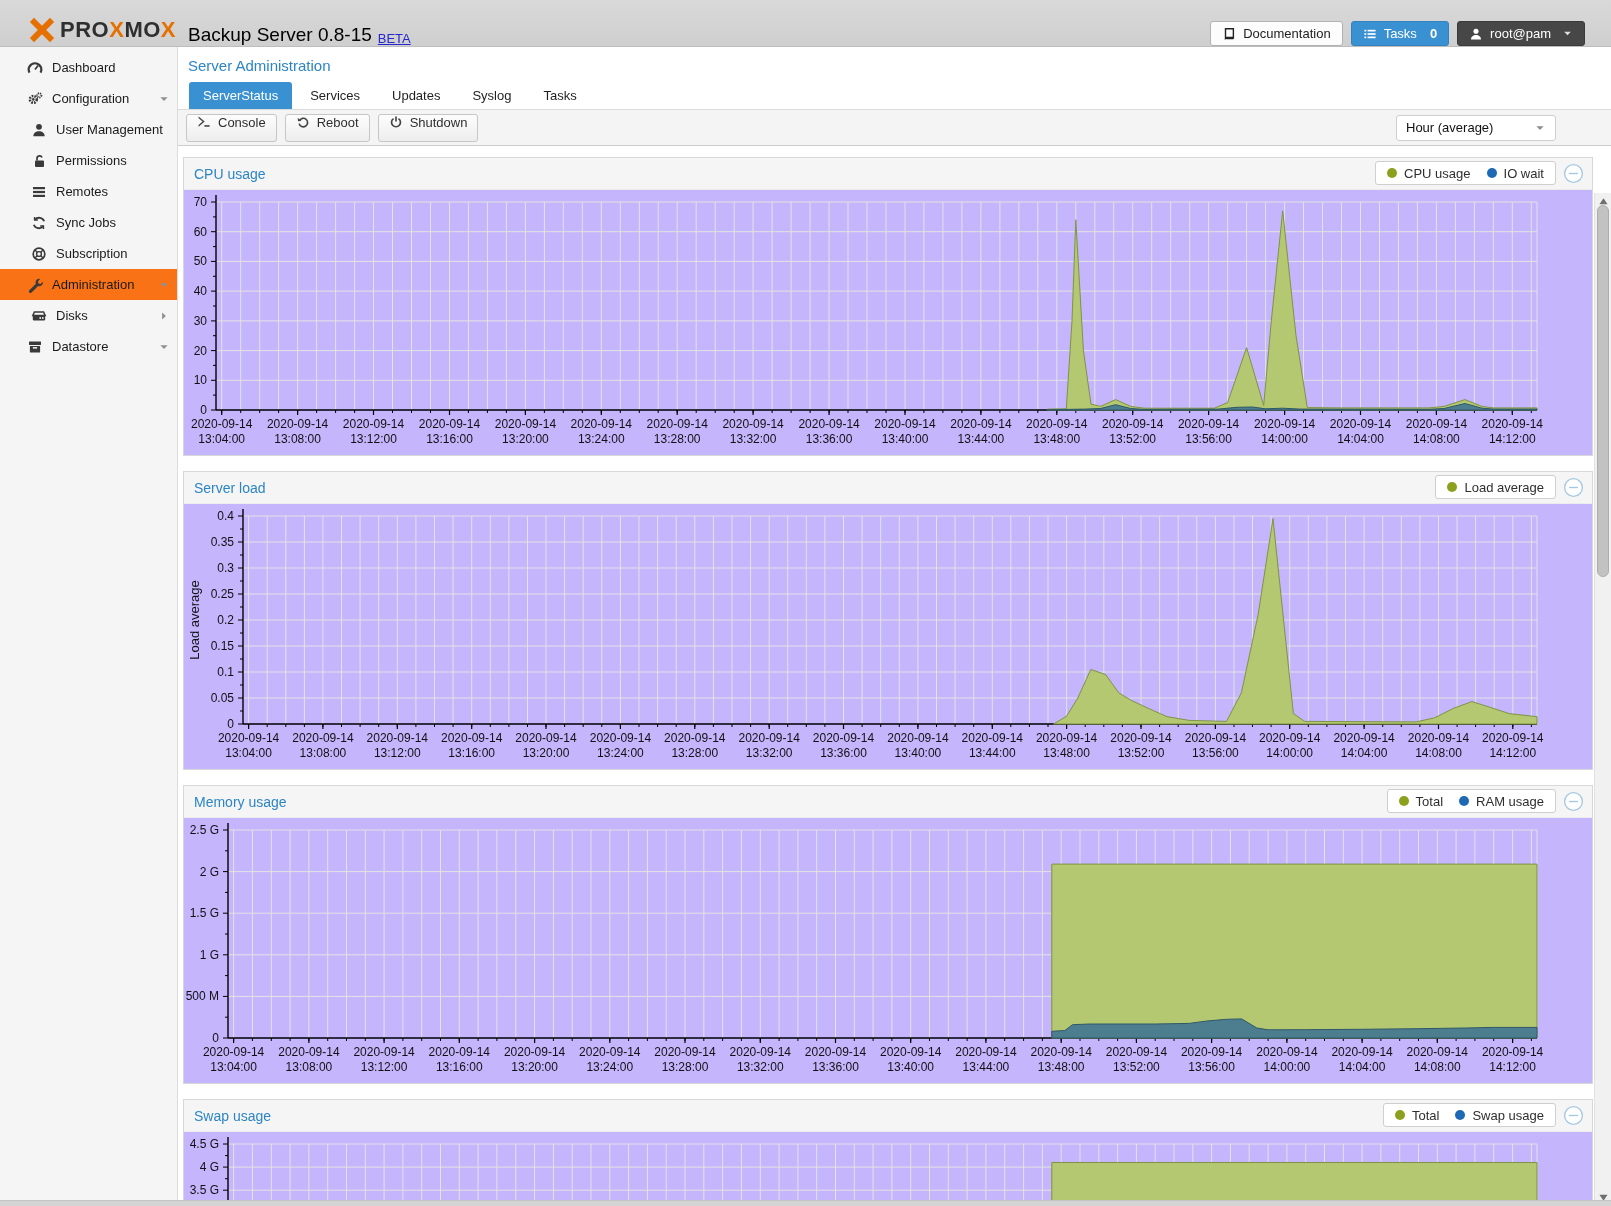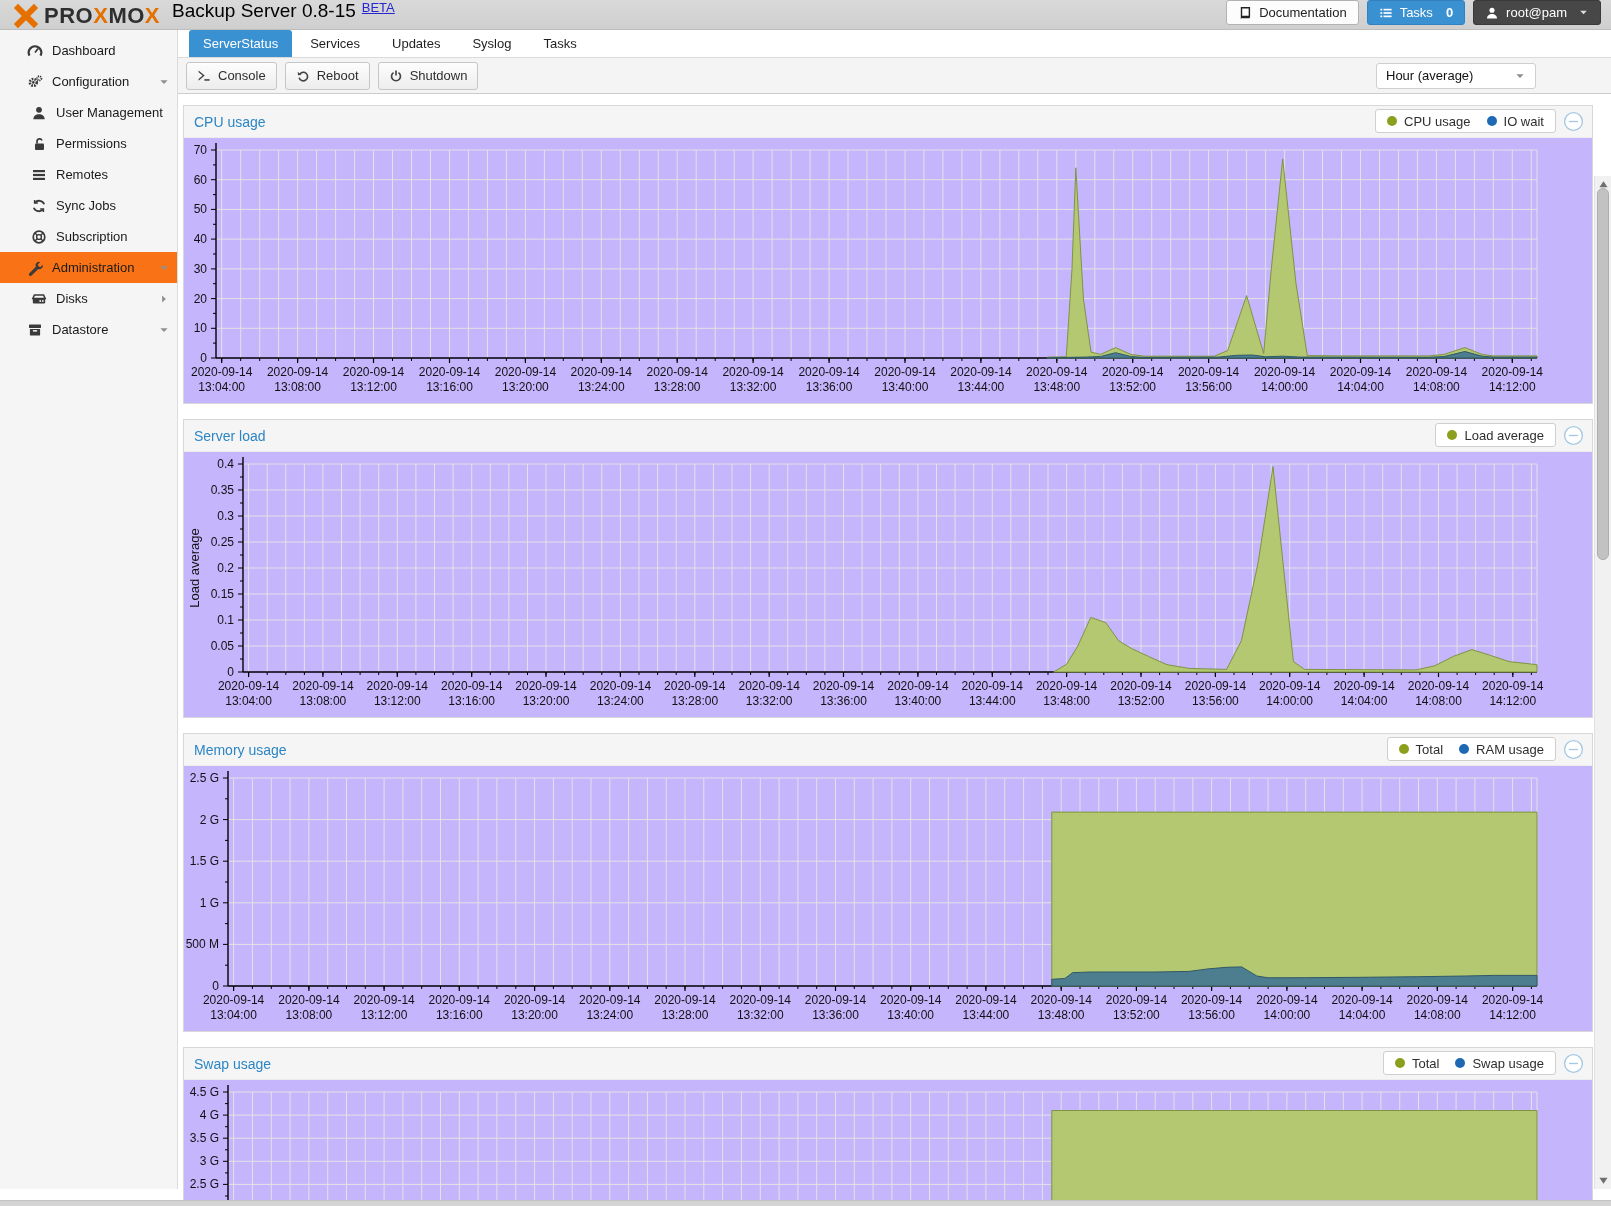--- a/index.html
+++ b/index.html
@@ -1,21 +1,21 @@
 <!DOCTYPE html>
 <html><head>
 <meta charset="utf-8">
 <style>
   html,body{margin:0;padding:0;}
   body{font-family:"Liberation Sans",sans-serif;background:#e8e8e8;}
   .viewport{width:1611px;height:1206px;position:relative;overflow:hidden;background:#fff;}
 
   
-  .header{height:30px;background:linear-gradient(#d9d9d9,#cfcfcf);border-bottom:1px solid #bdbdbd;
-          display:flex;align-items:flex-start;padding:0 10px;box-sizing:border-box;}
+  .header{height:47px;background:linear-gradient(#d9d9d9,#cfcfcf);border-bottom:1px solid #bdbdbd;
+          display:flex;align-items:flex-end;padding:0 26px;box-sizing:border-box;}
   .brand{display:flex;align-items:center;}
   .brand svg{width:32px;height:32px;}
   .brand-text{font-size:22px;font-weight:bold;color:#2f2f2f;letter-spacing:.5px;margin-left:2px;}
   .brand-text .accent{color:#e57000;}
   .product{font-size:19px;color:#000;margin-left:12px;}
   .beta{color:#2727cf;text-decoration:underline;font-size:13px;margin-left:6px;cursor:pointer;}
   .header-right{margin-left:auto;display:flex;gap:8px;align-items:center;}
   .hbtn{height:25px;display:inline-flex;align-items:center;gap:7px;padding:0 11px;border-radius:3px;
         font-size:13px;cursor:pointer;box-sizing:border-box;}
   .hbtn .hicon{width:14px;height:14px;display:inline-flex;}
@@ -39,26 +39,26 @@
   .expander{position:absolute;right:7px;top:10px;width:12px;height:12px;color:#8f8f8f;display:inline-flex;}
   .expander svg{width:12px;height:12px;}
 
   .main{flex:1;position:relative;background:#fff;min-width:0;}
   .page-title{font-size:15px;color:#2c85c5;padding:9px 0 6px 10px;line-height:20px;}
   .tabbar{display:flex;gap:4px;padding-left:11px;height:27px;}
   .tab{height:27px;line-height:27px;padding:0 14px;font-size:13px;color:#1f1f1f;border-radius:3px 3px 0 0;cursor:pointer;}
   .tab.active{background:#3a91d2;color:#fff;}
   .toolbar{height:37px;background:#f4f4f4;border-top:1px solid #dadada;border-bottom:1px solid #cdcdcd;
            display:flex;align-items:center;padding:0 8px;box-sizing:border-box;}
-  .tbtn{height:26px;display:inline-flex;align-items:center;gap:7px;padding:0 10px;
+  .tbtn{height:26px;display:inline-flex;gap:7px;padding:0 10px;
         background:linear-gradient(#fdfdfd,#ededed);border:1px solid #c6c6c6;border-radius:3px;
         font-size:13px;color:#2e2e2e;margin-right:8px;cursor:pointer;}
   .tbtn .ticon{width:14px;height:14px;color:#444;display:inline-flex;}
   .tbtn .ticon svg{width:14px;height:14px;}
-  .range-select{margin-left:auto;margin-right:67px;width:160px;height:26px;background:#fff;border:1px solid #cfcfcf;
+  .range-select{margin-left:auto;margin-right:47px;width:160px;height:26px;background:#fff;border:1px solid #cfcfcf;
         border-radius:3px;display:flex;align-items:center;font-size:13px;color:#111;padding:0 9px;
         box-sizing:border-box;cursor:pointer;}
   .range-select .chev{margin-left:auto;color:#8d8d8d;width:12px;height:12px;display:inline-flex;}
   .range-select .chev svg{width:12px;height:12px;}
 
   .panels{padding:11px 0 0 5px;display:flex;flex-direction:column;gap:15px;}
   .panel{width:1410px;border:1px solid #d8d8d8;background:#c4b5fd;box-sizing:border-box;flex:none;}
   .panel-header{position:relative;height:31px;background:#f5f5f5;display:flex;align-items:center;
                 border-bottom:1px solid #ececec;}
   .panel-title{font-size:14px;color:#2c85c5;padding-left:10px;}
@@ -255,20 +255,21 @@
           <span class="nav-label">Datastore</span>
           <span class="expander">
             <svg viewBox="0 0 16 16" fill="currentColor">
               <path d="M3.2 5.5l4.8 5 4.8-5z"></path>
             </svg>
           </span>
         </div>
       </nav>
 
     <main class="main">
+      <div class="page-title">Server Administration</div>
       <div class="tabbar" id="tabbar">
           <div class="tab active">ServerStatus</div>
           <div class="tab">Services</div>
           <div class="tab">Updates</div>
           <div class="tab">Syslog</div>
           <div class="tab">Tasks</div>
         </div>
       <div class="toolbar">
         <span id="toolbar-buttons" style="display:inline-flex">
             <div class="tbtn">

